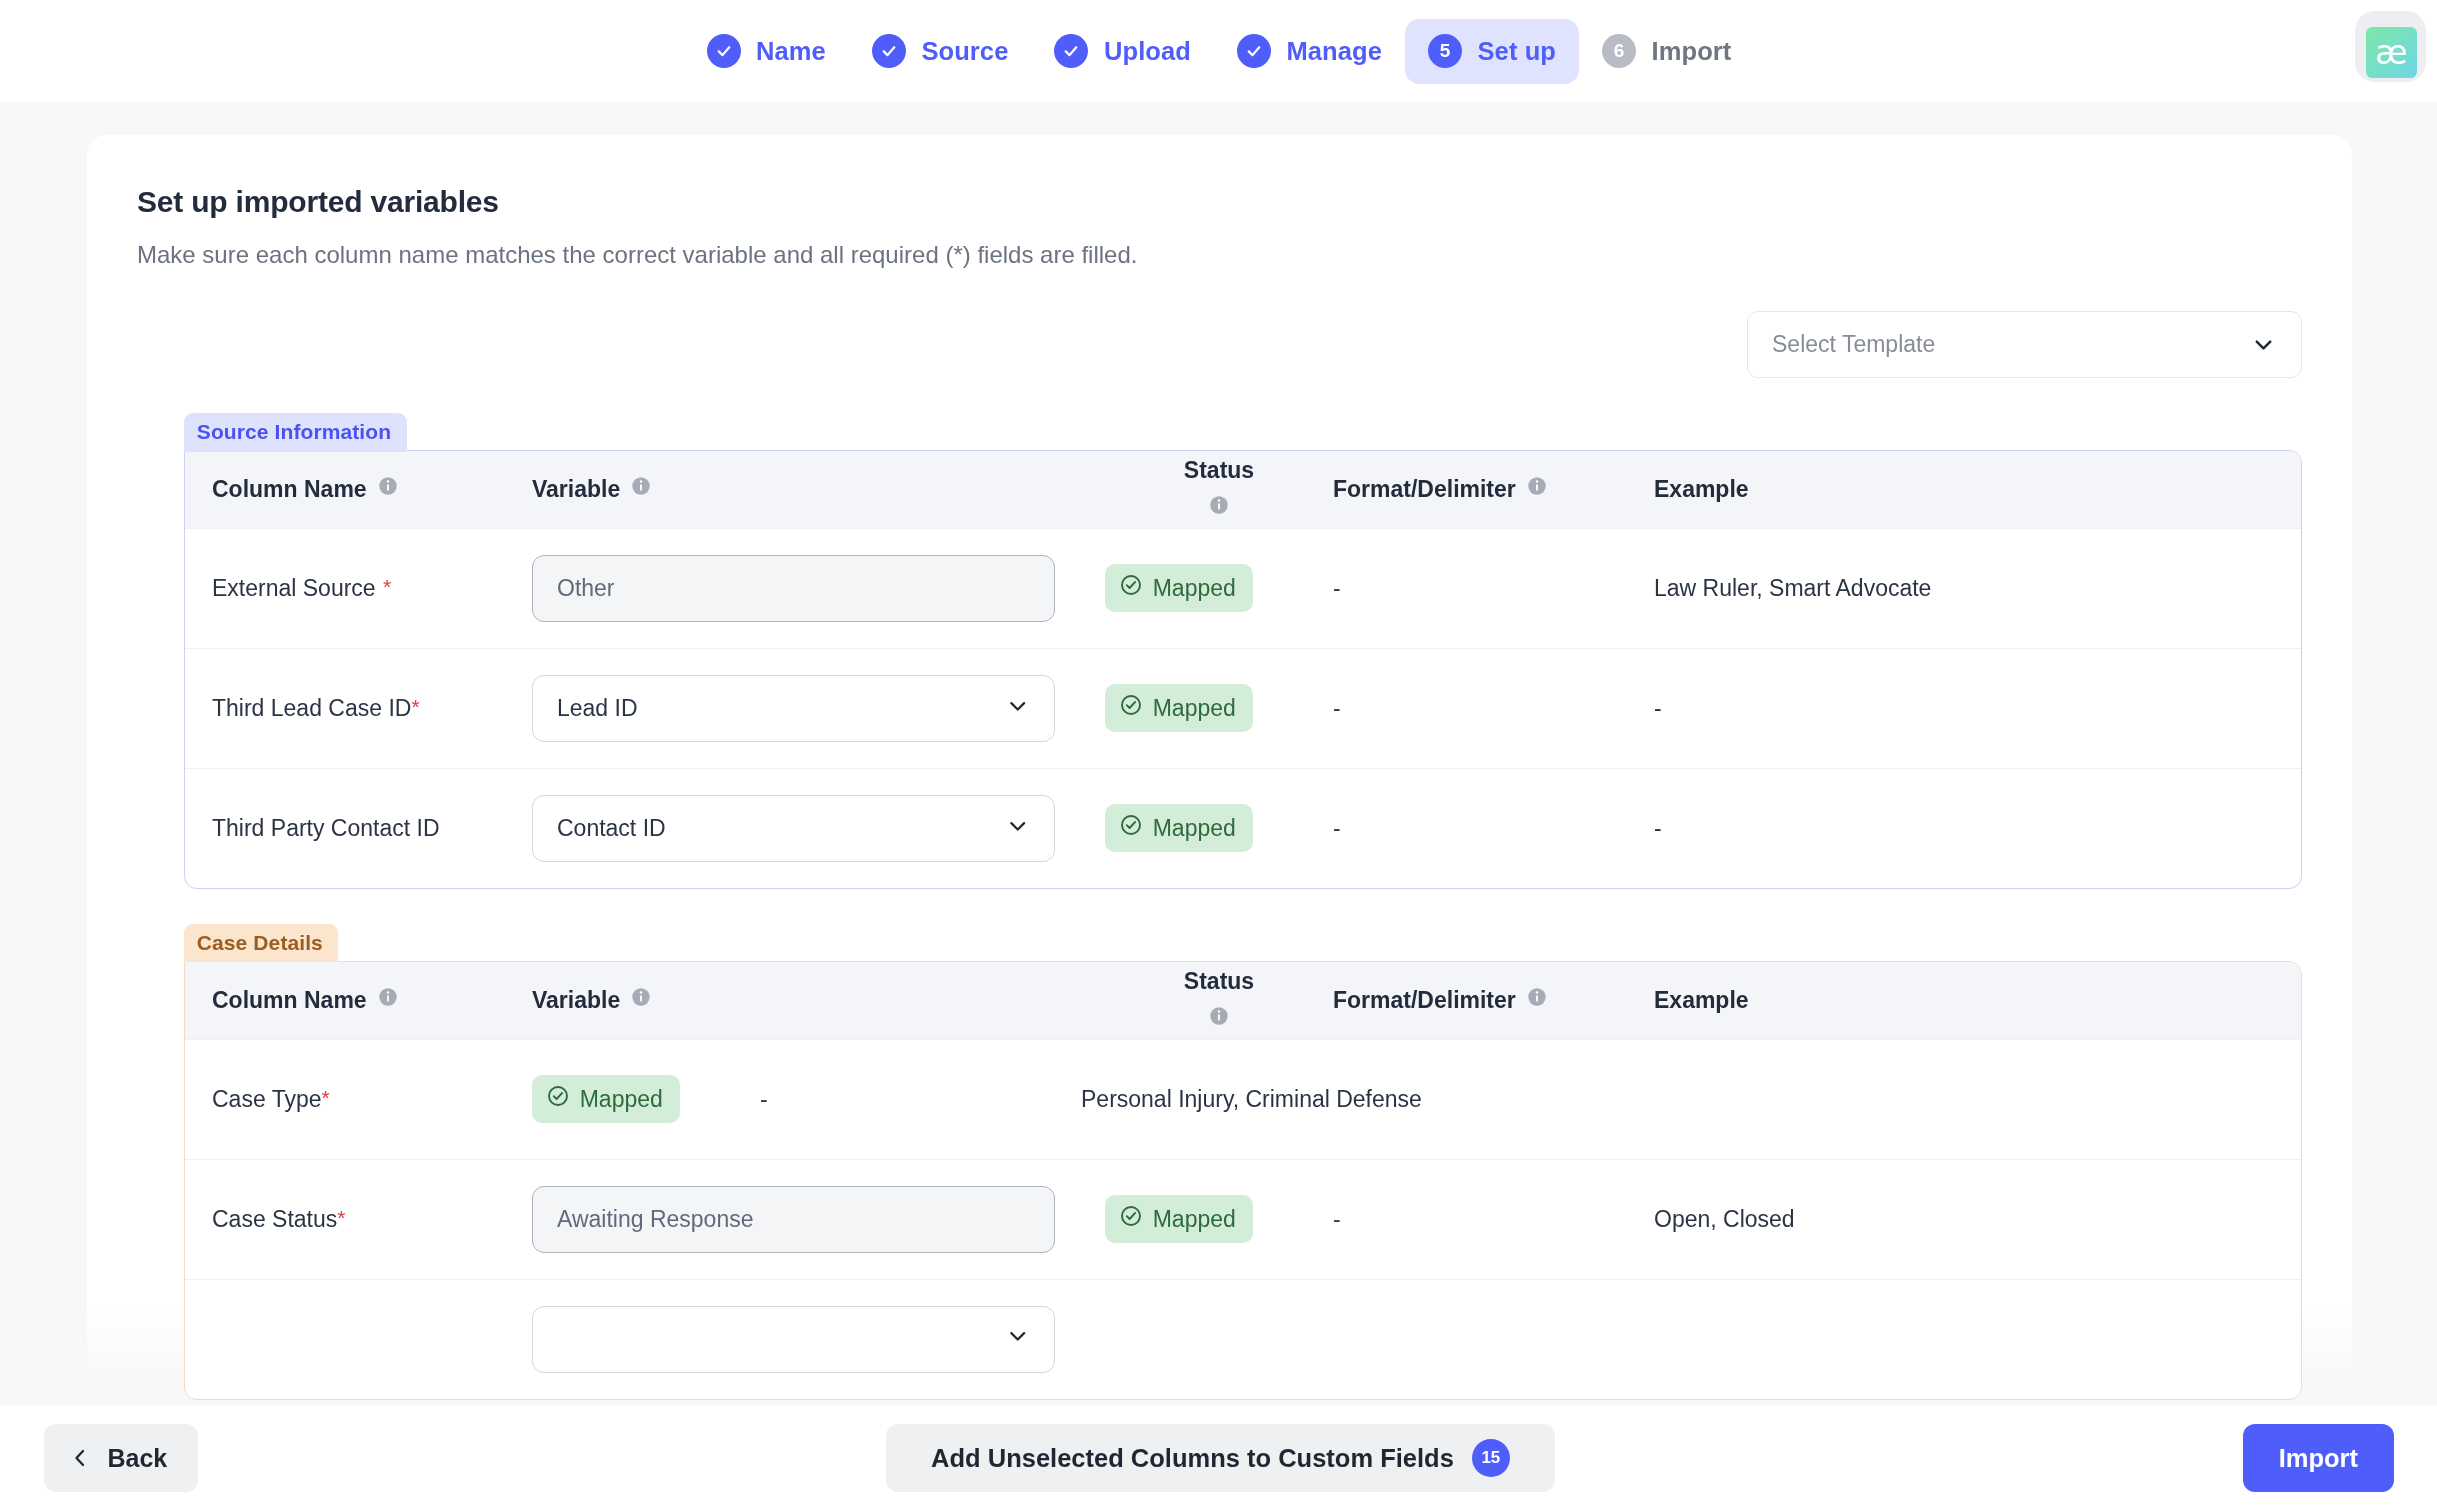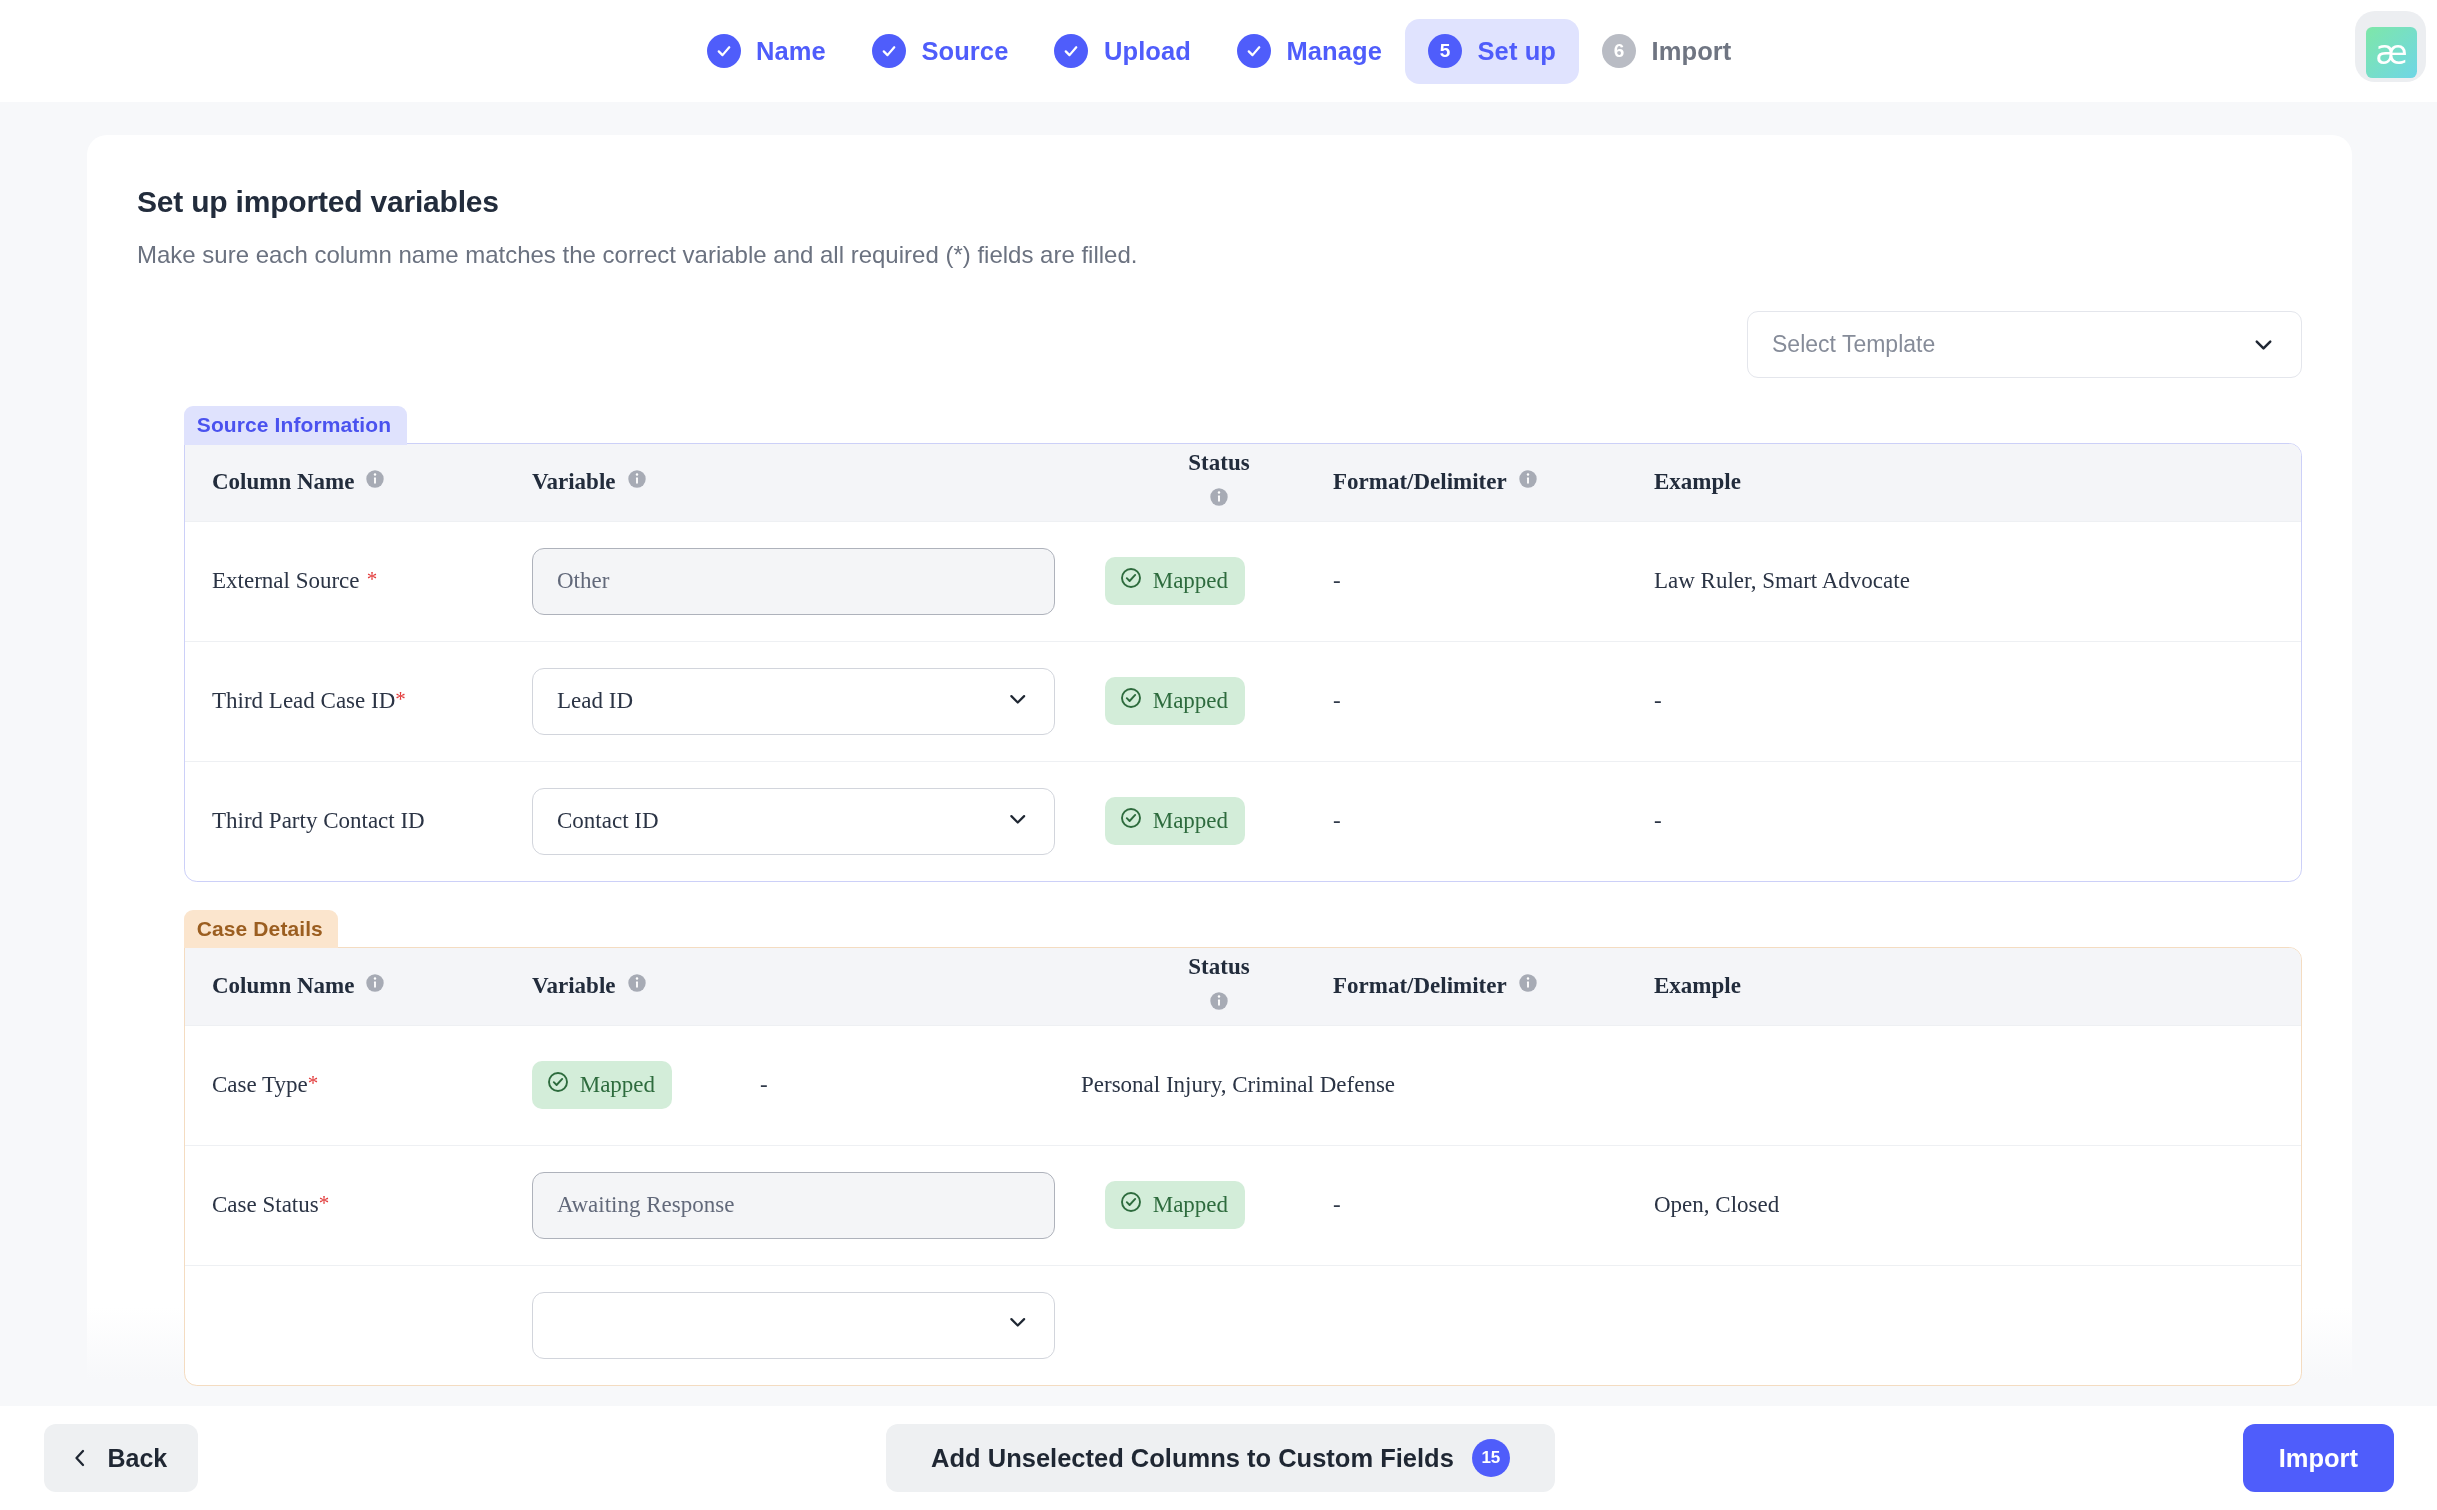--- a/index.html
+++ b/index.html
@@ -138,21 +138,21 @@
     justify-content: space-between;
     padding: 0 24px;
   }
   .template-select .ph {
     font-size: 23px;
     color: #868c99;
   }
   .chev { flex: 0 0 auto; }
 
   
-  .section { margin-top: 28px; padding-left: 47px; }
+  .section { margin-top: 35px; padding-left: 47px; }
   .section-tab {
     display: inline-block;
     font-size: 21px;
     font-weight: 700;
     padding: 7.3px 15.5px 7.3px 12.8px;
     border-radius: 9px 9px 0 0;
     position: relative;
     z-index: 2;
     letter-spacing: 0.1px;
   }
@@ -160,21 +160,20 @@
   .section-tab.orange { background: #fbe5cd; color: #9b5e20; }
 
   .table-box {
     border: 0.9px solid;
     border-radius: 0 12.8px 12.8px 12.8px;
     overflow: hidden;
     margin-top: -1.8px;
     position: relative;
     z-index: 1;
     background: #ffffff;
-    font-family: Liberation Serif, serif;
   }
   .table-box.blue { border-color: #ccd0f8; }
   .table-box.orange { border-color: #f4dcc1; }
 
   .trow {
     display: flex;
     align-items: center;
   }
   .thead {
     background: #f4f5f8;

